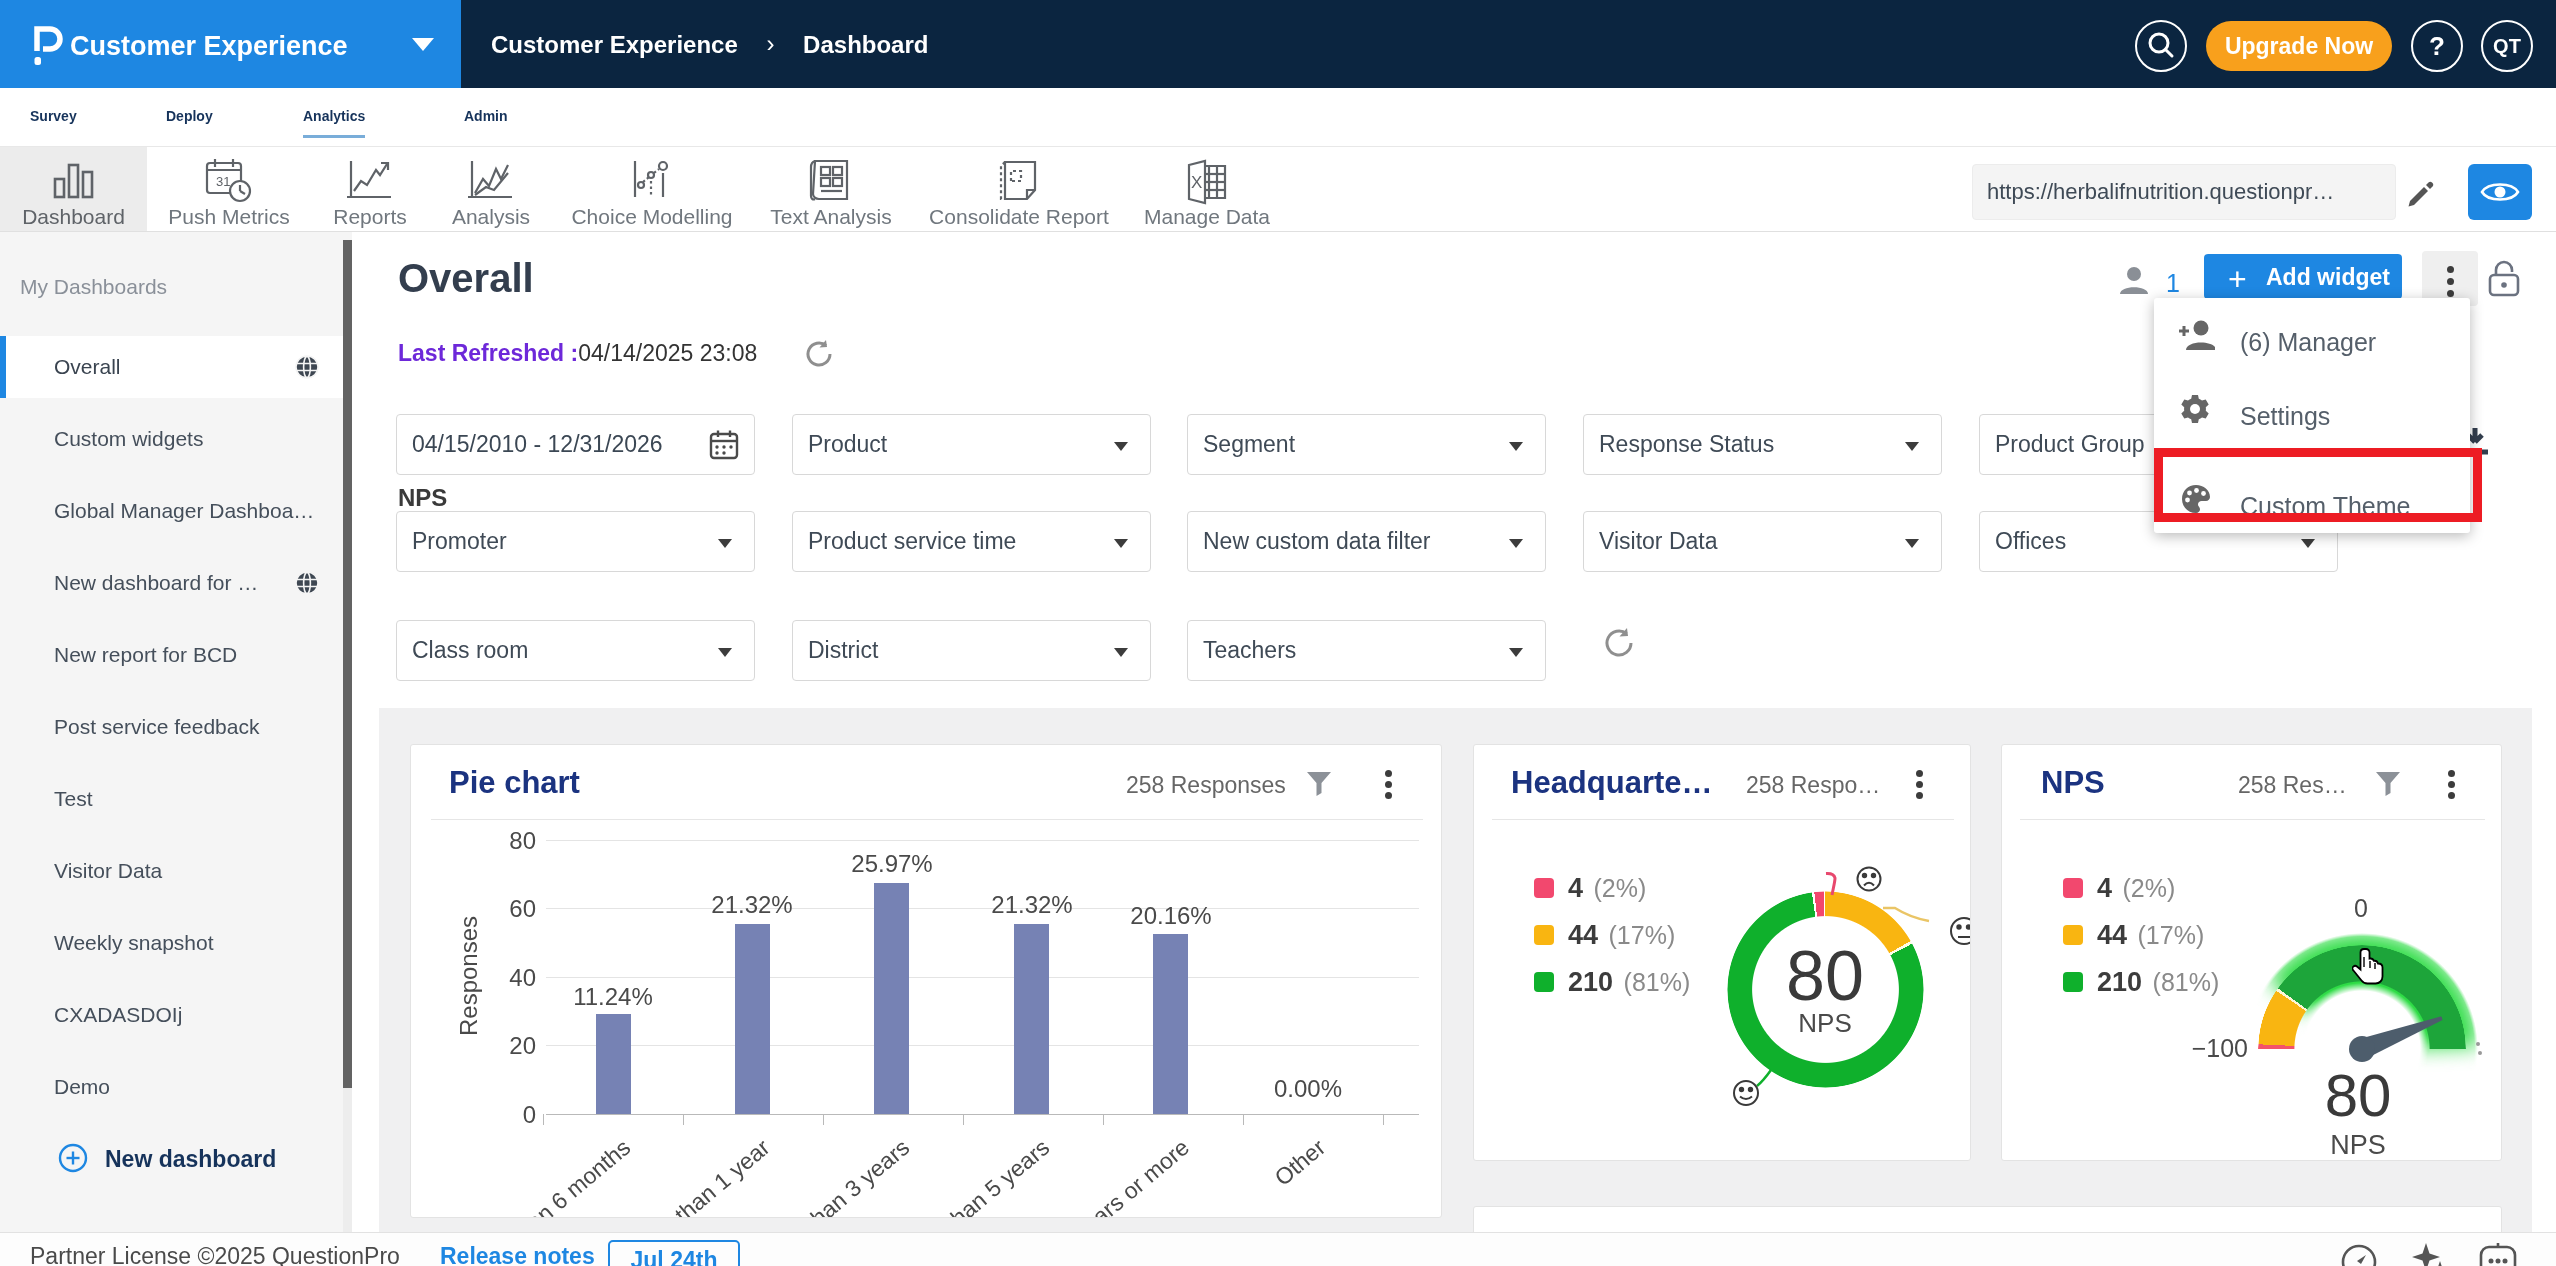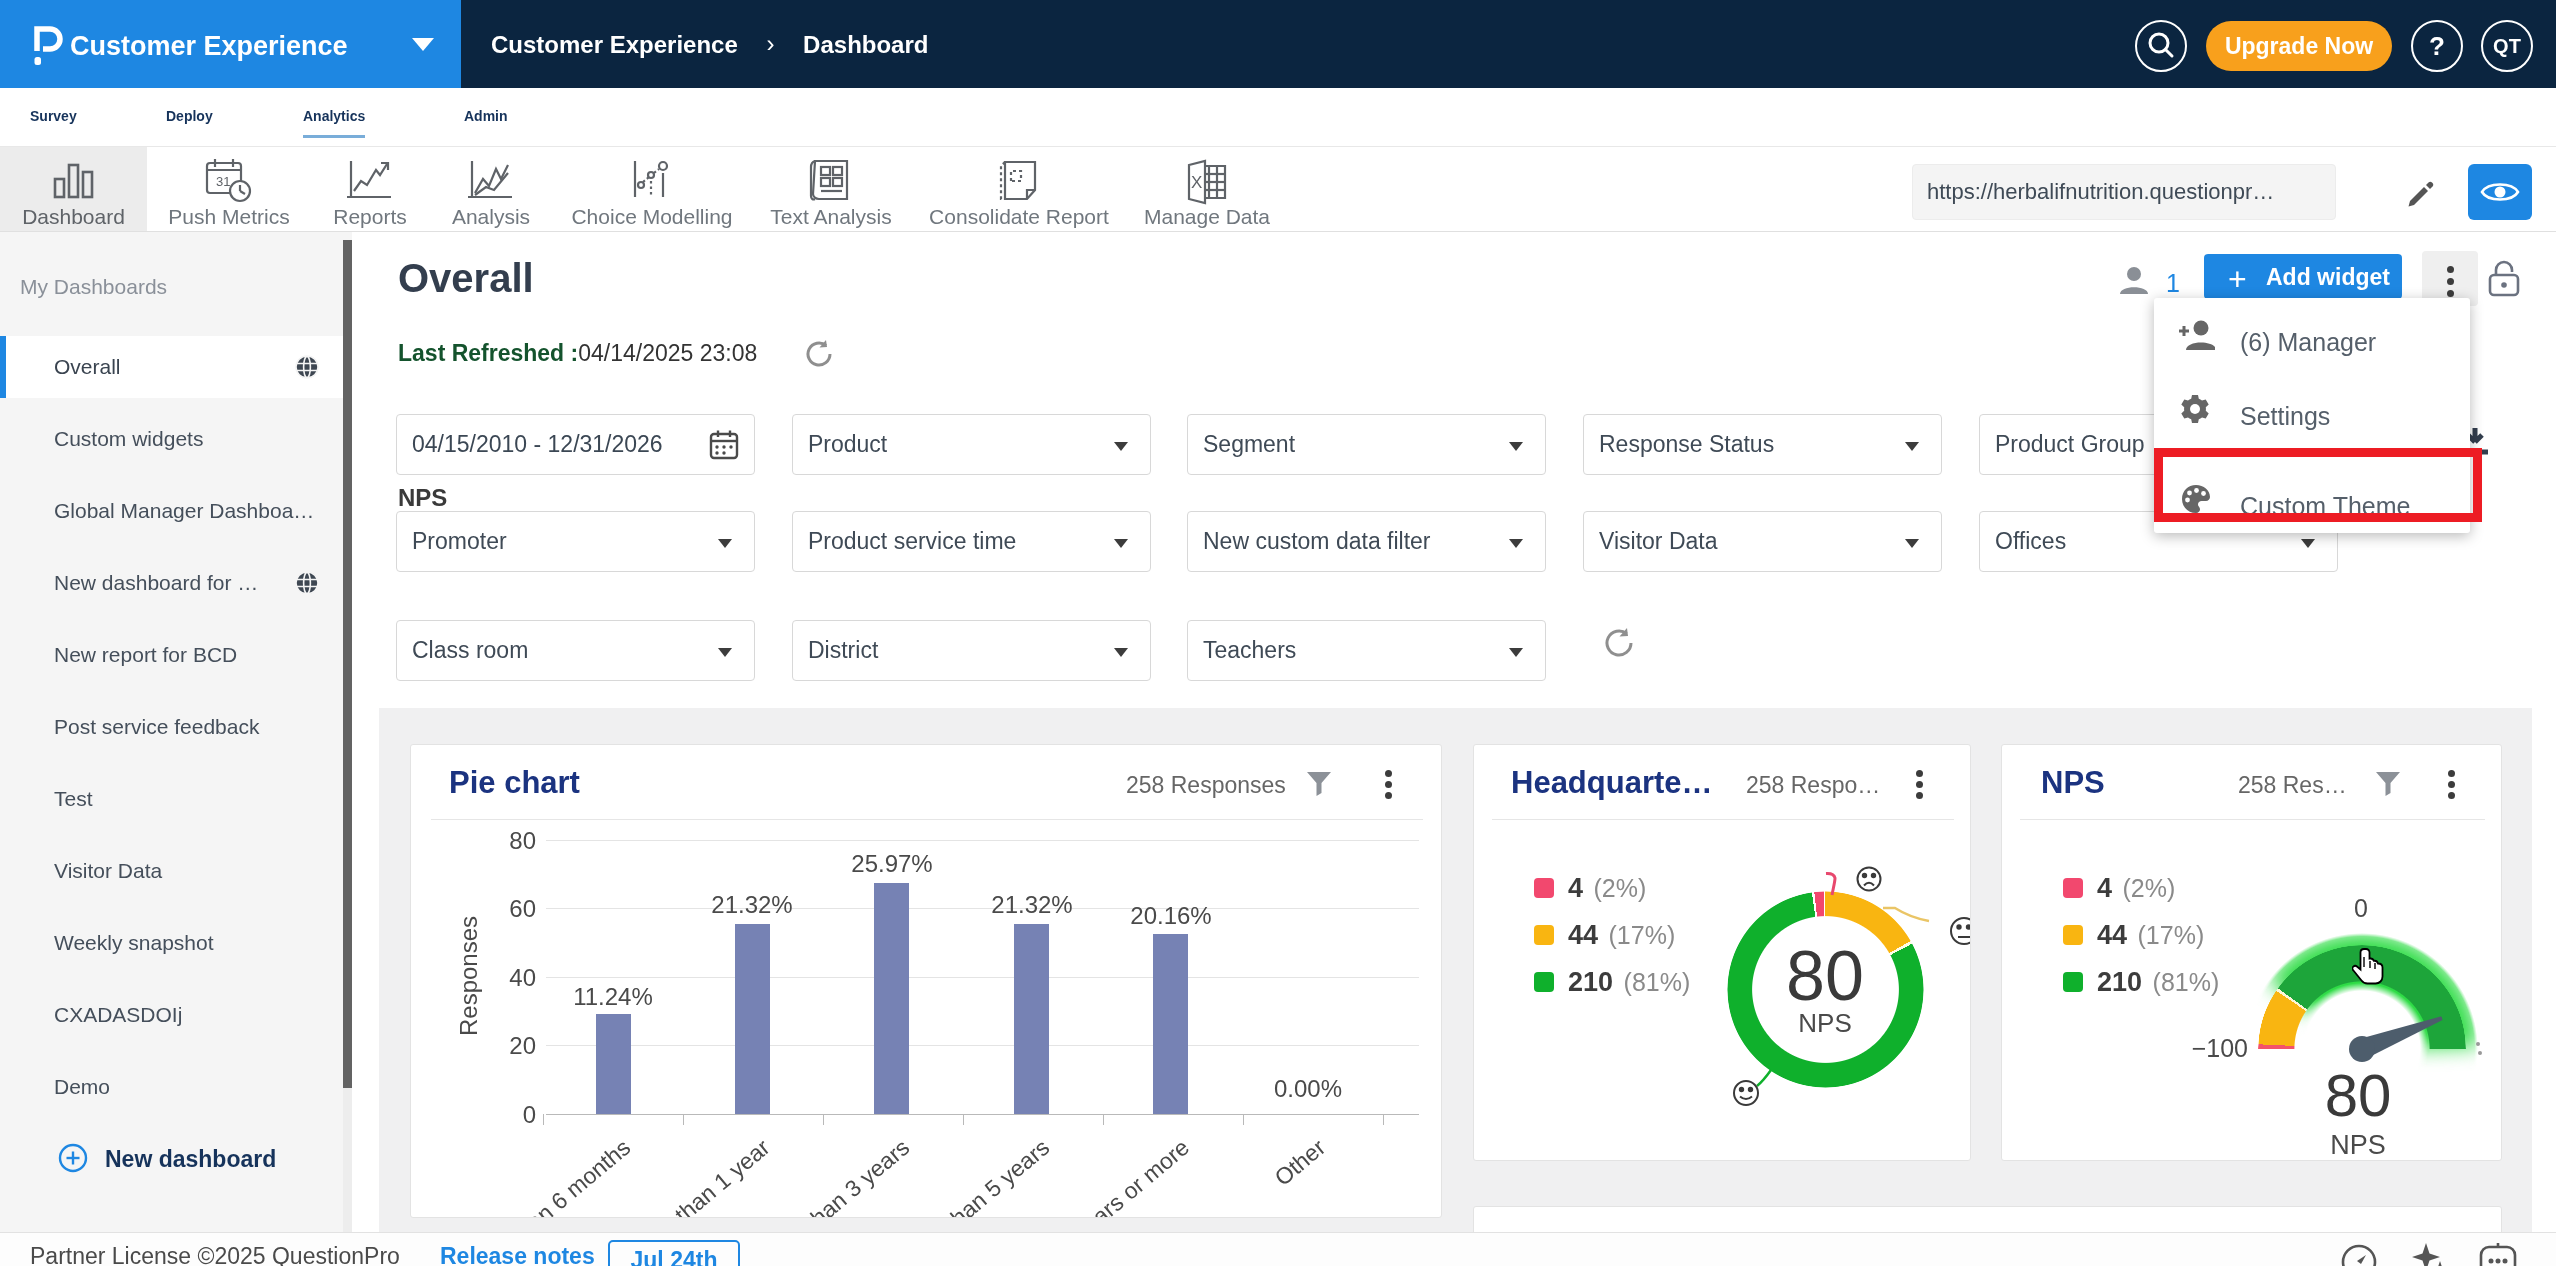--- a/index.html
+++ b/index.html
@@ -20,38 +20,38 @@
 
 
 #nav { position:absolute; left:0; top:88px; width:2556px; height:58px; background:#fff; }
 .navtab { position:absolute; top:15px; font-size:14px; font-weight:bold; color:#16335b; line-height:26px; }
 
 
 #tbar { position:absolute; left:0; top:146px; width:2556px; height:86px; background:#fff; border-top:1px solid #e8e8e8; border-bottom:1px solid #e0e0e0; }
 .titem { position:absolute; top:0; height:84px; text-align:center; }
 .titem .lbl { position:absolute; width:300px; left:50%; margin-left:-150px; top:58px; font-size:21px; color:#70777e; }
 .titem svg { position:absolute; left:50%; top:10px; }
-#urlbox { position:absolute; left:1912px; top:17px; width:424px; height:56px; background:#f4f4f4; border:1px solid #ececec; border-radius:4px; color:#3f4a56; font-size:22px; line-height:54px; padding-left:14px; white-space:nowrap; overflow:hidden; }
+#urlbox { position:absolute; left:1972px; top:17px; width:424px; height:56px; background:#f4f4f4; border:1px solid #ececec; border-radius:4px; color:#3f4a56; font-size:22px; line-height:54px; padding-left:14px; white-space:nowrap; overflow:hidden; }
 #eyebtn { position:absolute; left:2468px; top:17px; width:64px; height:56px; background:#1e87e2; border-radius:6px; }
 
 
 #sbar { position:absolute; left:0; top:232px; width:352px; height:1000px; background:#f5f5f5; }
 #sbar .hd { position:absolute; left:20px; top:43px; font-size:21px; color:#8a9099; }
 .sitem { position:absolute; left:0; width:343px; height:62px; font-size:21px; color:#454f5b; line-height:62px; padding-left:54px; white-space:nowrap; overflow:hidden; }
 .sitem.sel { background:#fff; border-left:6px solid #1e87e2; padding-left:48px; color:#3a4450; }
 #sthumb { position:absolute; left:343px; top:8px; width:9px; height:848px; background:#636363; }
 #strack { position:absolute; left:343px; top:856px; width:9px; height:144px; background:#ededed; }
 #newdash { position:absolute; left:0; top:894px; width:352px; height:70px; }
 #newdash .txt { position:absolute; left:105px; top:17px; font-size:23px; font-weight:bold; color:#16335b; }
 
 
 #main { position:absolute; left:352px; top:232px; width:2204px; height:1000px; background:#fff; }
 #ovtitle { position:absolute; left:46px; top:24px; font-size:40px; font-weight:bold; color:#333e4e; }
 #lastref { position:absolute; left:46px; top:108px; font-size:23px; color:#333; }
-#lastref b { font-weight:bold; color:#14532d; }
+#lastref b { font-weight:bold; color:#6d28d9; }
 #addw { position:absolute; left:1852px; top:22px; width:198px; height:45px; background:#1e87e2; border-radius:4px; color:#fff; font-size:23px; }
 #addw .pl { position:absolute; left:24px; top:7px; font-size:32px; font-weight:normal; }
 #addw .tx { position:absolute; left:62px; top:10px; font-weight:bold; }
 #kebabtile { position:absolute; left:2070px; top:19px; width:56px; height:55px; background:#efefef; border-radius:4px; }
 .dots3 i { position:absolute; width:7px; height:7px; border-radius:50%; background:#3c3c3c; left:50%; margin-left:-3.5px; }
 
 
 .fbox { position:absolute; width:359px; height:61px; border:1px solid #d8d8d8; border-radius:4px; background:#fff; font-size:23px; color:#3f4a56; line-height:59px; padding-left:15px; }
 .fbox .car { position:absolute; right:22px; top:27px; width:0; height:0; border-left:7px solid transparent; border-right:7px solid transparent; border-top:9px solid #3c3c3c; }
 

